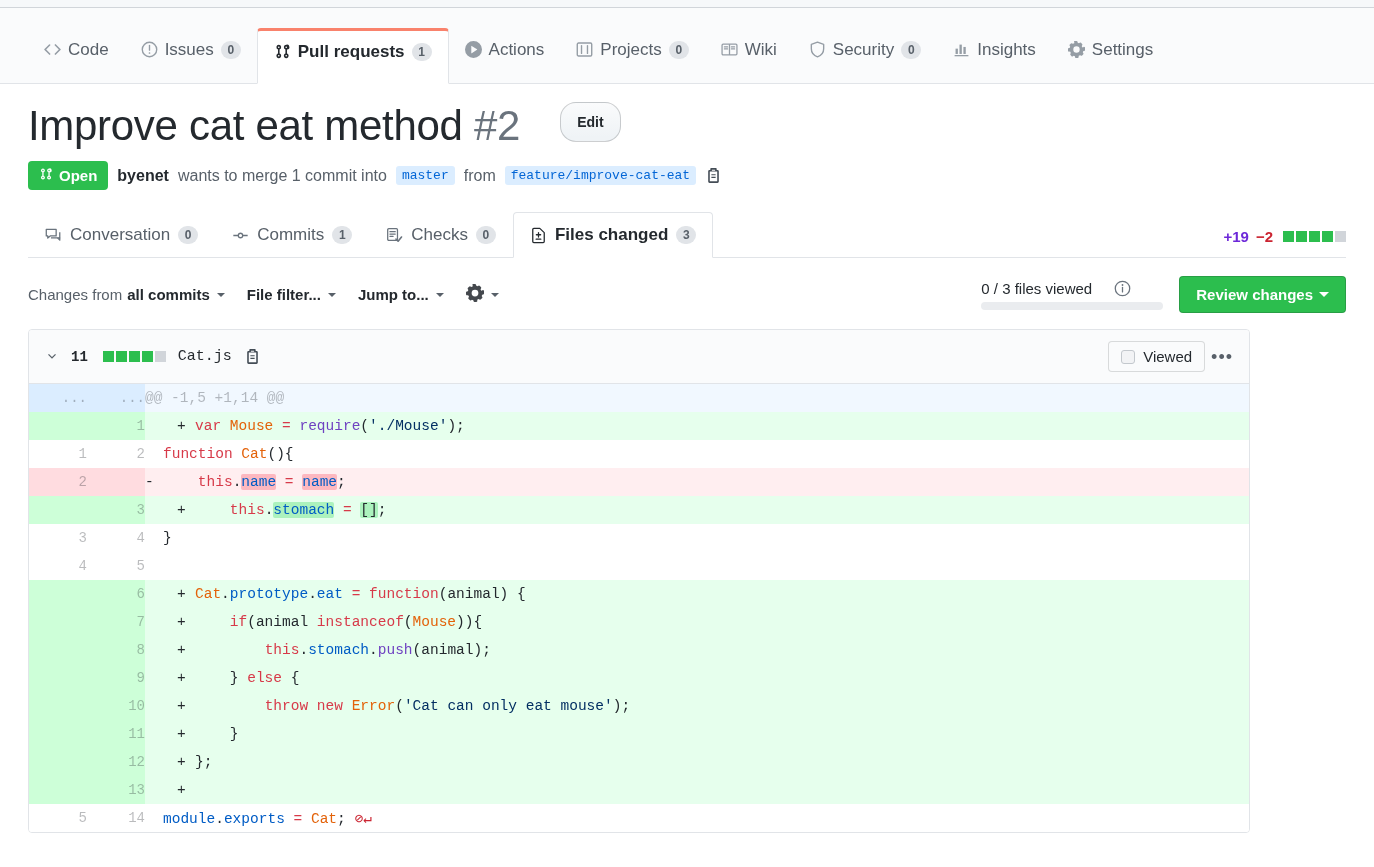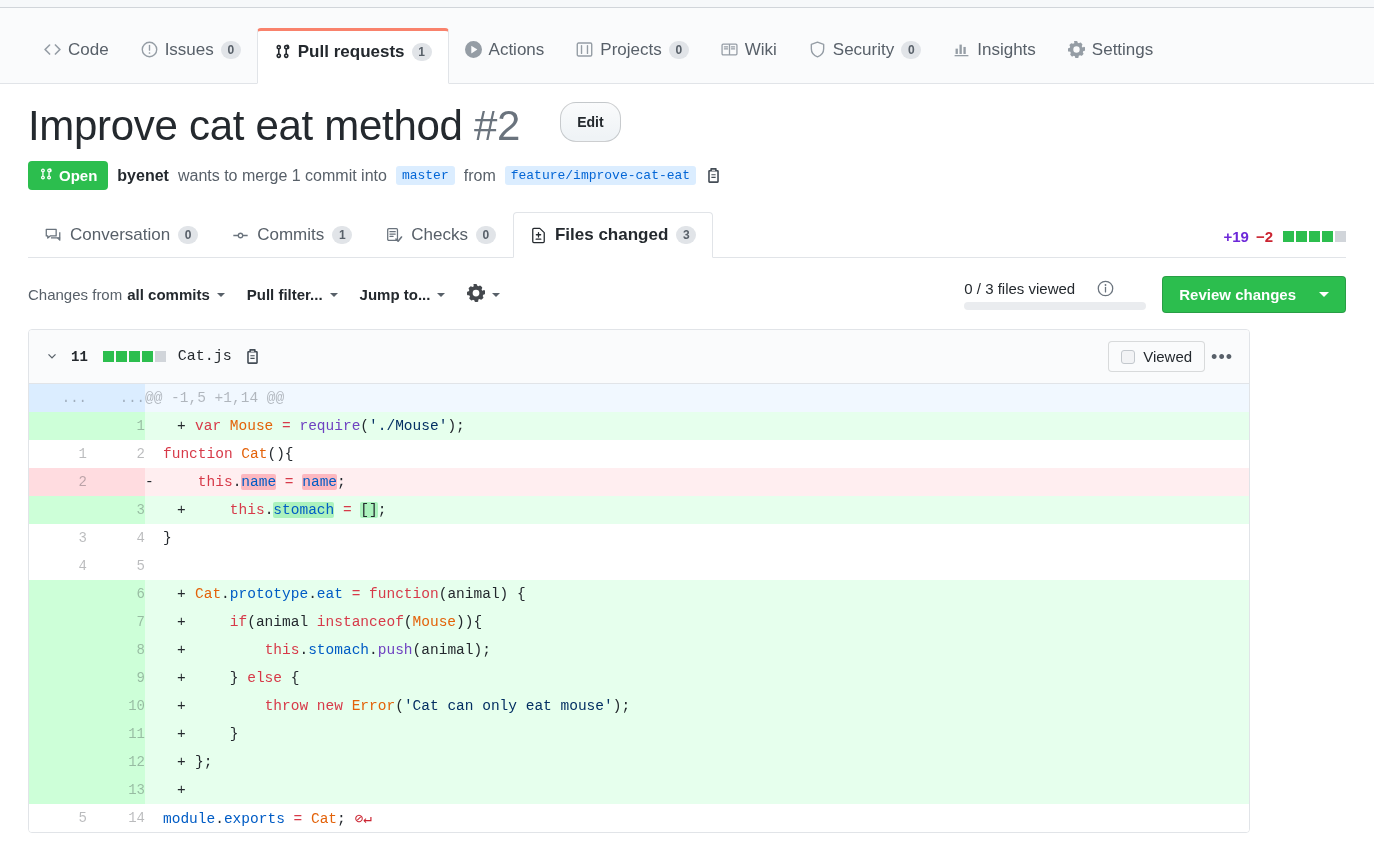--- a/index.html
+++ b/index.html
@@ -161,21 +161,21 @@
   .prog-bar { width: 182px; height: 8px; background: #eaecef; border-radius: 6px; }
   .btn-review {
     background: #2cbe4e;
     border: 1px solid rgba(27,31,35,0.2);
     color: #fff;
     font-size: 15px;
     font-weight: 600;
     padding: 9px 16px;
     border-radius: 4px;
     cursor: pointer;
-    display: inline-flex; align-items: center; gap: 23px;
+    display: inline-flex; align-items: center; gap: 6px;
     font-family: inherit;
   }
   .caret-w { display: inline-block; width: 0; height: 0; border-left: 5px solid transparent; border-right: 5px solid transparent; border-top: 5px solid #fff; }
 
   
   .file {
     border: 1px solid #e1e4e8;
     border-radius: 4px;
     width: 1222px;
     overflow: hidden;
@@ -423,21 +423,21 @@
   </div>
 
   <div class="toolbar">
     <div class="toolbar-left">
       <span class="tb-btn">
         <span>Changes from</span>
         <b>all commits</b>
         <i class="caret"></i>
       </span>
       <span class="tb-btn">
-        <b>Pull filter...</b>
+        <b>File filter...</b>
         <i class="caret"></i>
       </span>
       <span class="tb-btn">
         <b>Jump to...</b>
         <i class="caret"></i>
       </span>
       <span class="tb-btn">
         <span>
           <svg width="18" height="18" viewBox="0 0 16 16" fill="#44484d" aria-hidden="true">
             <path d="M8 0a1 1 0 0 1 .98.804l.15.75a6.4 6.4 0 0 1 1.24.514l.63-.43a1 1 0 0 1 1.27.12l.97.97a1 1 0 0 1 .12 1.27l-.43.63c.21.39.38.81.51 1.24l.75.15A1 1 0 0 1 16 7v1.37a1 1 0 0 1-.8.98l-.76.15c-.13.43-.3.85-.51 1.24l.43.63a1 1 0 0 1-.12 1.27l-.97.97a1 1 0 0 1-1.27.12l-.63-.43c-.39.21-.81.38-1.24.51l-.15.76A1 1 0 0 1 9 16H7.63a1 1 0 0 1-.98-.8l-.15-.76a6.4 6.4 0 0 1-1.24-.51l-.63.43a1 1 0 0 1-1.27-.12l-.97-.97a1 1 0 0 1-.12-1.27l.43-.63a6.4 6.4 0 0 1-.51-1.24l-.76-.15A1 1 0 0 1 0 9V7.63a1 1 0 0 1 .8-.98l.76-.15c.13-.43.3-.85.51-1.24l-.43-.63a1 1 0 0 1 .12-1.27l.97-.97a1 1 0 0 1 1.27-.12l.63.43c.39-.21.81-.38 1.24-.51l.15-.76A1 1 0 0 1 7.63 0H8Zm0 5a3 3 0 1 0 0 6 3 3 0 0 0 0-6Z"></path>

